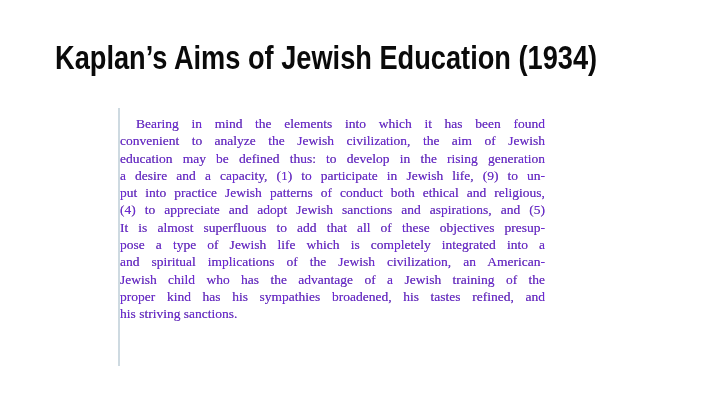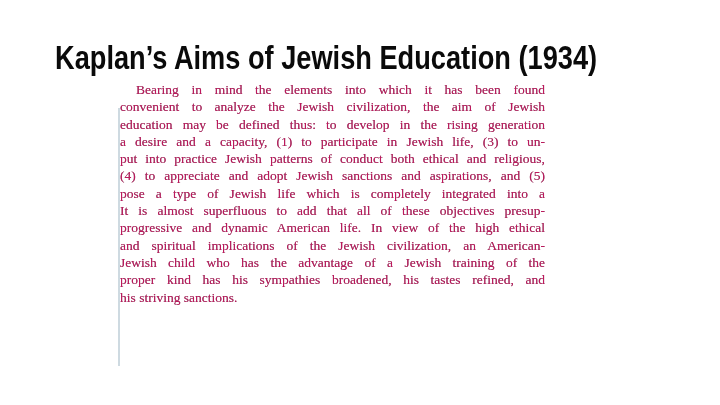--- a/index.html
+++ b/index.html
@@ -27,26 +27,26 @@
     color: #0a0a0a;
     white-space: nowrap;
     letter-spacing: 0px;
     transform: scaleX(0.80);
     transform-origin: 0 50%;
   }
   
   #excerpt {
     position: absolute;
     left: 120px;
-    top: 81px;
+    top: 115px;
     width: 425px;
     font-family: "Liberation Serif", "DejaVu Serif", serif;
     font-size: 13.5px;
     line-height: 17.3px;
-    color: #be185d;
+    color: #6d28d9;
     filter: blur(0.22px);
     text-shadow: 0 0 0.45px rgba(20,20,20,0.55);
   }
   #excerpt .line {
     display: block;
     text-align: justify;
     text-align-last: justify;
     white-space: normal;
     height: 17.3px;
     overflow: visible;
@@ -74,25 +74,24 @@
 <div id="slide">
 
   <div id="title">Kaplan’s Aims of Jewish Education (1934)</div>
 
   <div id="scan-edge"></div>
 
   <div id="excerpt">
     <span class="line first">Bearing in mind the elements into which it has been found</span>
     <span class="line">convenient to analyze the Jewish civilization, the aim of Jewish</span>
     <span class="line">education may be defined thus: to develop in the rising generation</span>
-    <span class="line">a desire and a capacity, (1) to participate in Jewish life, (3) to un-</span>
+    <span class="line">a desire and a capacity, (1) to participate in Jewish life, (9) to un-</span>
     <span class="line">put into practice Jewish patterns of conduct both ethical and religious,</span>
     <span class="line">(4) to appreciate and adopt Jewish sanctions and aspirations, and (5)</span>
+    <span class="line">It is almost superfluous to add that all of these objectives presup-</span>
     <span class="line">pose a type of Jewish life which is completely integrated into a</span>
-    <span class="line">It is almost superfluous to add that all of these objectives presup-</span>
-    <span class="line">progressive and dynamic American life.  In view of the high ethical</span>
     <span class="line">and spiritual implications of the Jewish civilization, an American-</span>
     <span class="line">Jewish child who has the advantage of a Jewish training of the</span>
     <span class="line">proper kind has his sympathies broadened, his tastes refined, and</span>
     <span class="line last">his striving sanctions.</span>
   </div>
 
 </div>
 
 </body></html>

